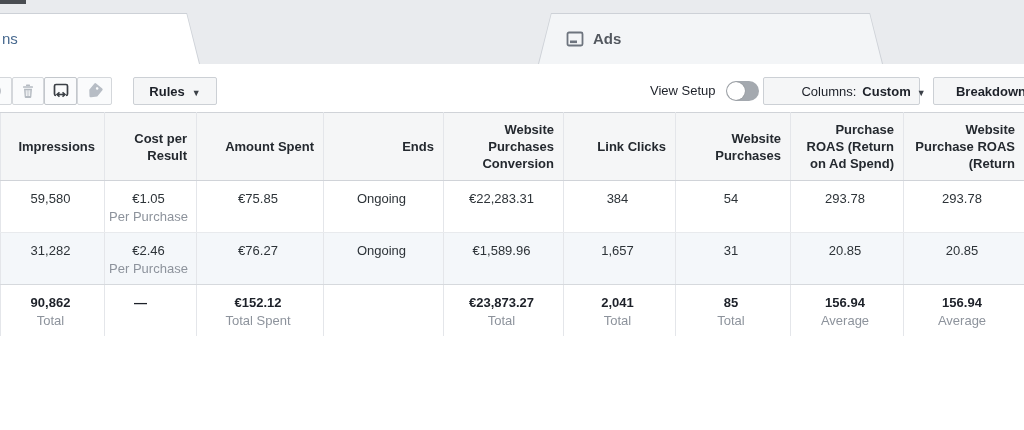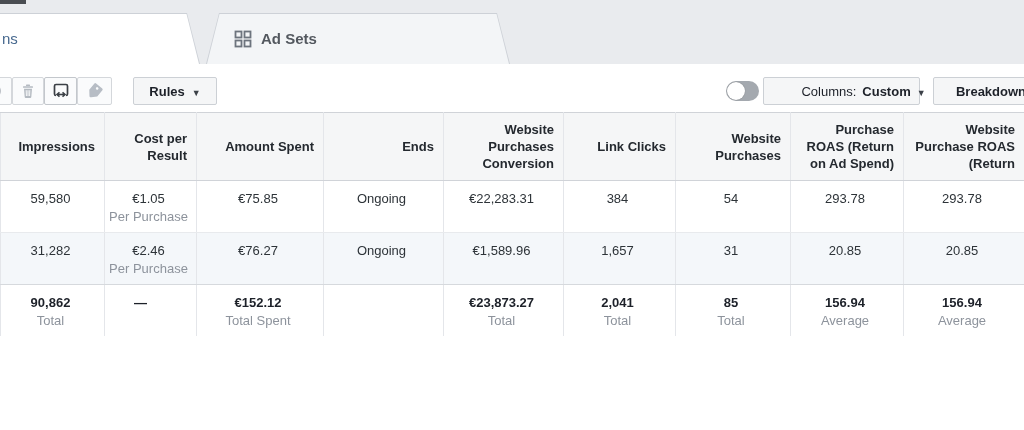--- a/index.html
+++ b/index.html
@@ -78,38 +78,34 @@
     <div class="chrome-fragment"></div>
 
     <div class="tab active tab-campaigns">
       <div class="shape-border"></div>
       <div class="shape-fill"></div>
       <div class="tab-content">
         <span>ns</span>
       </div>
     </div>
 
-    <div class="tab tab-adsets">
+
+    <div class="tab tab-ads">
       <div class="shape-border"></div>
       <div class="shape-fill"></div>
       <div class="tab-content">
         <span class="tab-icon">
           <svg width="18" height="18" viewBox="0 0 18 18">
-            <g fill="none" stroke="#6d747e" stroke-width="1.8">
-              <rect x="1.5" y="1.5" width="6" height="6"></rect>
-              <rect x="10.5" y="1.5" width="6" height="6"></rect>
-              <rect x="1.5" y="10.5" width="6" height="6"></rect>
-              <rect x="10.5" y="10.5" width="6" height="6"></rect>
-            </g>
+            <rect x="1.5" y="2.5" width="15" height="13" rx="1.5" fill="none" stroke="#6d747e" stroke-width="1.8"></rect>
+            <rect x="4" y="10.5" width="7" height="2.6" fill="#6d747e"></rect>
           </svg>
         </span>
-        <span>Ad Sets</span>
+        <span>Ads</span>
       </div>
     </div>
-
   </div>
 
   <div class="toolbar">
 
     <div class="tbtn icon-btn btn-circle">
       <span>
         <svg width="18" height="18" viewBox="0 0 18 18">
           <circle cx="1" cy="9" r="7" fill="none" stroke="#aab0b8" stroke-width="1.6"></circle>
         </svg>
       </span>
@@ -155,20 +151,21 @@
           </g>
         </svg>
       </span>
     </div>
 
     <div class="tbtn btn-rules">
       <span>Rules</span>
       <span class="caret"></span>
     </div>
 
+    <div class="view-setup-label">View Setup</div>
 
     <div class="toggle">
       <div class="knob"></div>
     </div>
 
     <div class="tbtn btn-columns">
       <span>Columns:</span>
       <span class="bold">Custom</span>
       <span class="caret"></span>
     </div>

